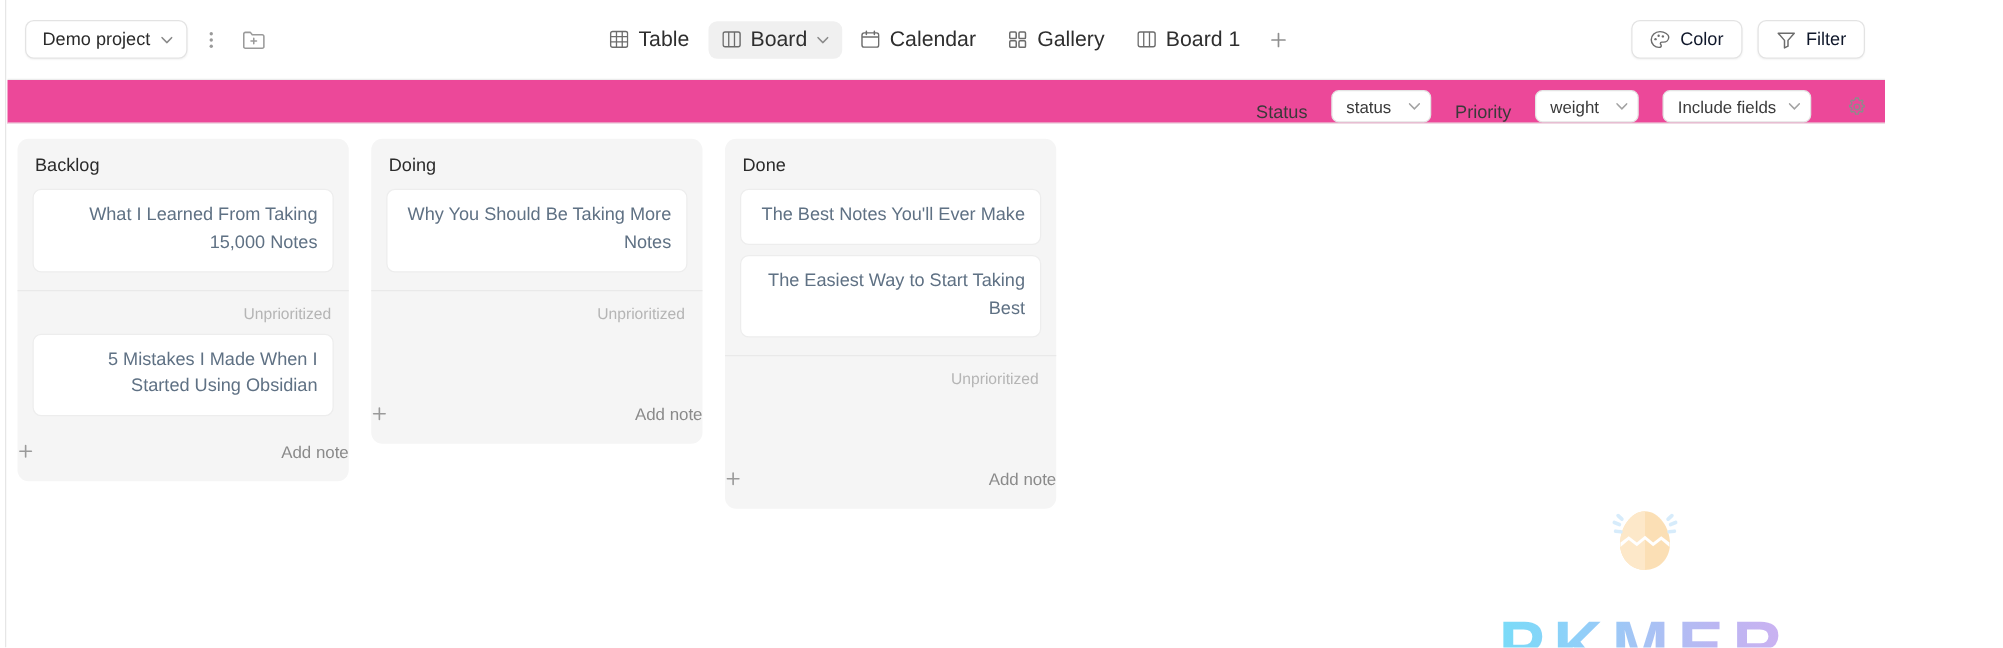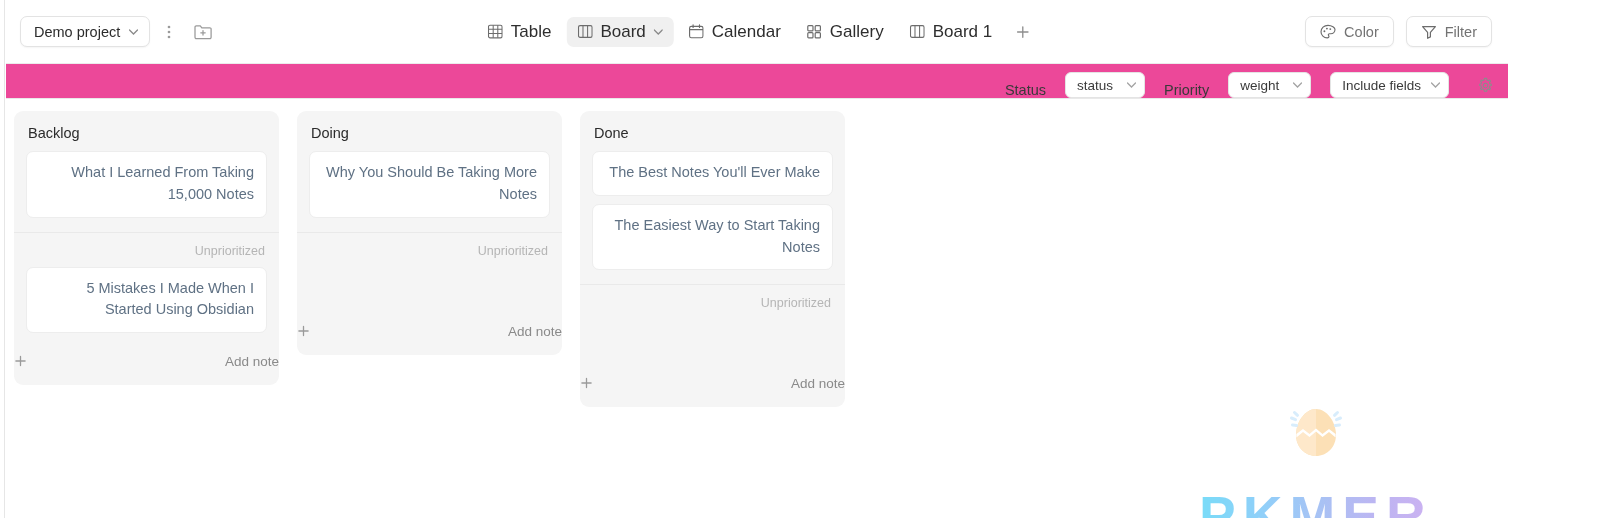--- a/index.html
+++ b/index.html
@@ -51,21 +51,21 @@
     width: 28px; height: 28px; display: flex; align-items: center;
     justify-content: center; border-radius: 6px; cursor: pointer; margin-left: 2px;
   }
   .tb1-right {
     position: absolute; right: 16px; display: flex; align-items: center; gap: 12px;
   }
   .pill-btn {
     display: flex; align-items: center; gap: 8px;
     height: 31px; padding: 0 14px;
     background: #fff; border: 1px solid #e3e3e3; border-radius: 7px;
-    font-size: 14.5px; color: #737373; cursor: pointer;
+    font-size: 14.5px; color: #0f172a; cursor: pointer;
     box-shadow: 0 1px 1.5px rgba(0,0,0,0.045);
   }
 
   
   .toolbar2 {
     position: absolute; left: 6px; top: 64px; right: 0; height: 35px;
     background: #ec4899; border-bottom: 1px solid #e9e9e9;
     display: flex; align-items: flex-end; justify-content: flex-end;
     padding-right: 10px; gap: 19px;
   }
@@ -348,21 +348,21 @@
         </span>
         <span>Add note</span>
       </div>
     </div>
 
     <div class="column">
       <div class="col-title">Done</div>
 
       <div class="group">
         <div class="card">The Best Notes You'll Ever Make</div>
-        <div class="card">The Easiest Way to Start Taking Notes</div>
+        <div class="card">The Easiest Way to Start Taking Best</div>
       </div>
 
       <div class="group secondary">
         <div class="group-label">Unprioritized</div>
         <div class="group-spacer"></div>
       </div>
 
       <div class="add-note">
         <span>
           <svg width="13" height="13" viewBox="0 0 13 13">

